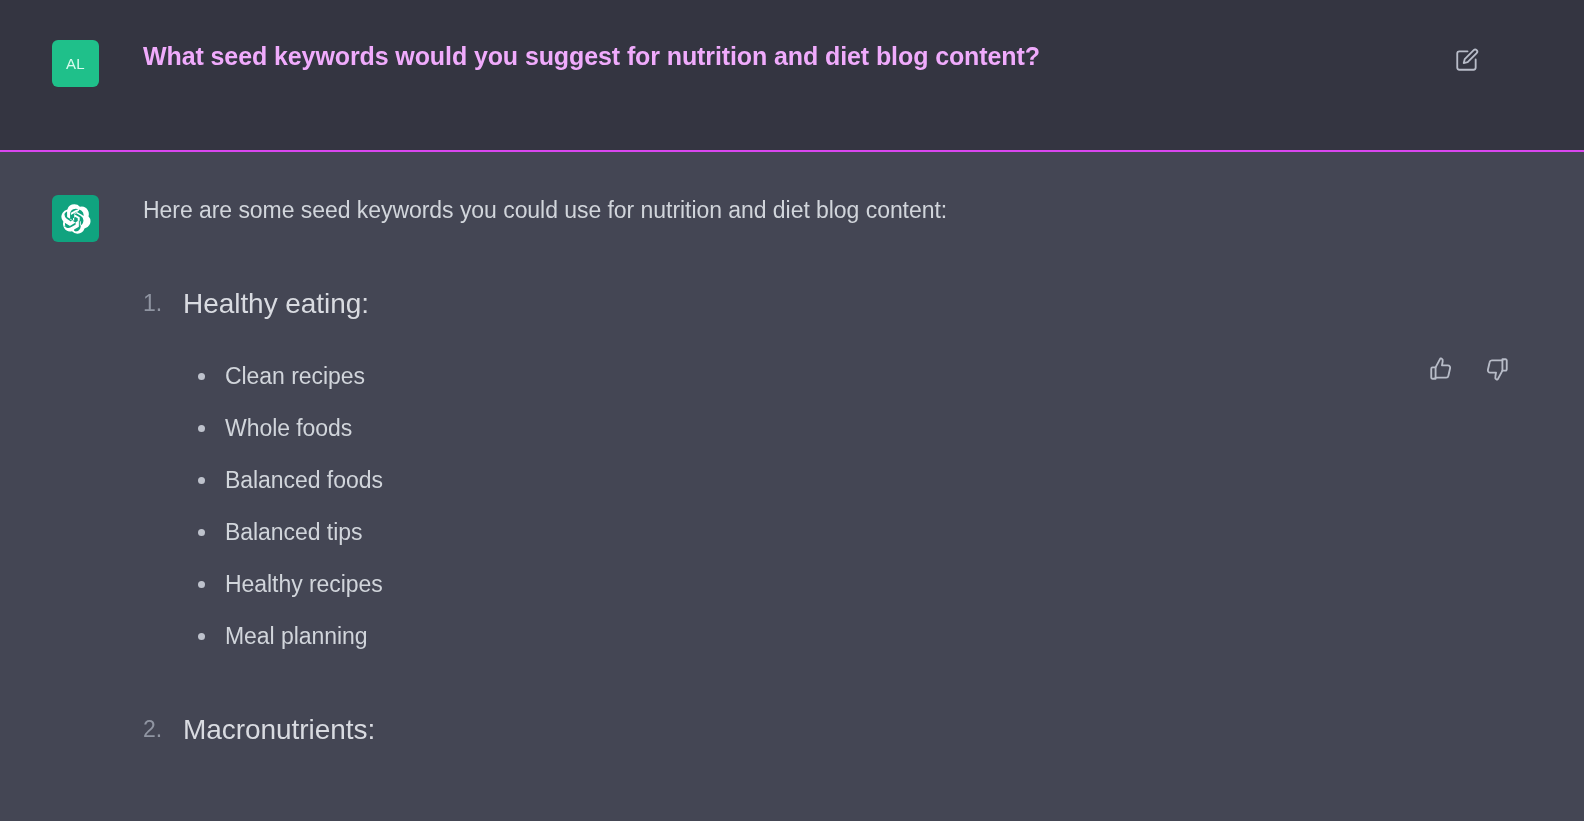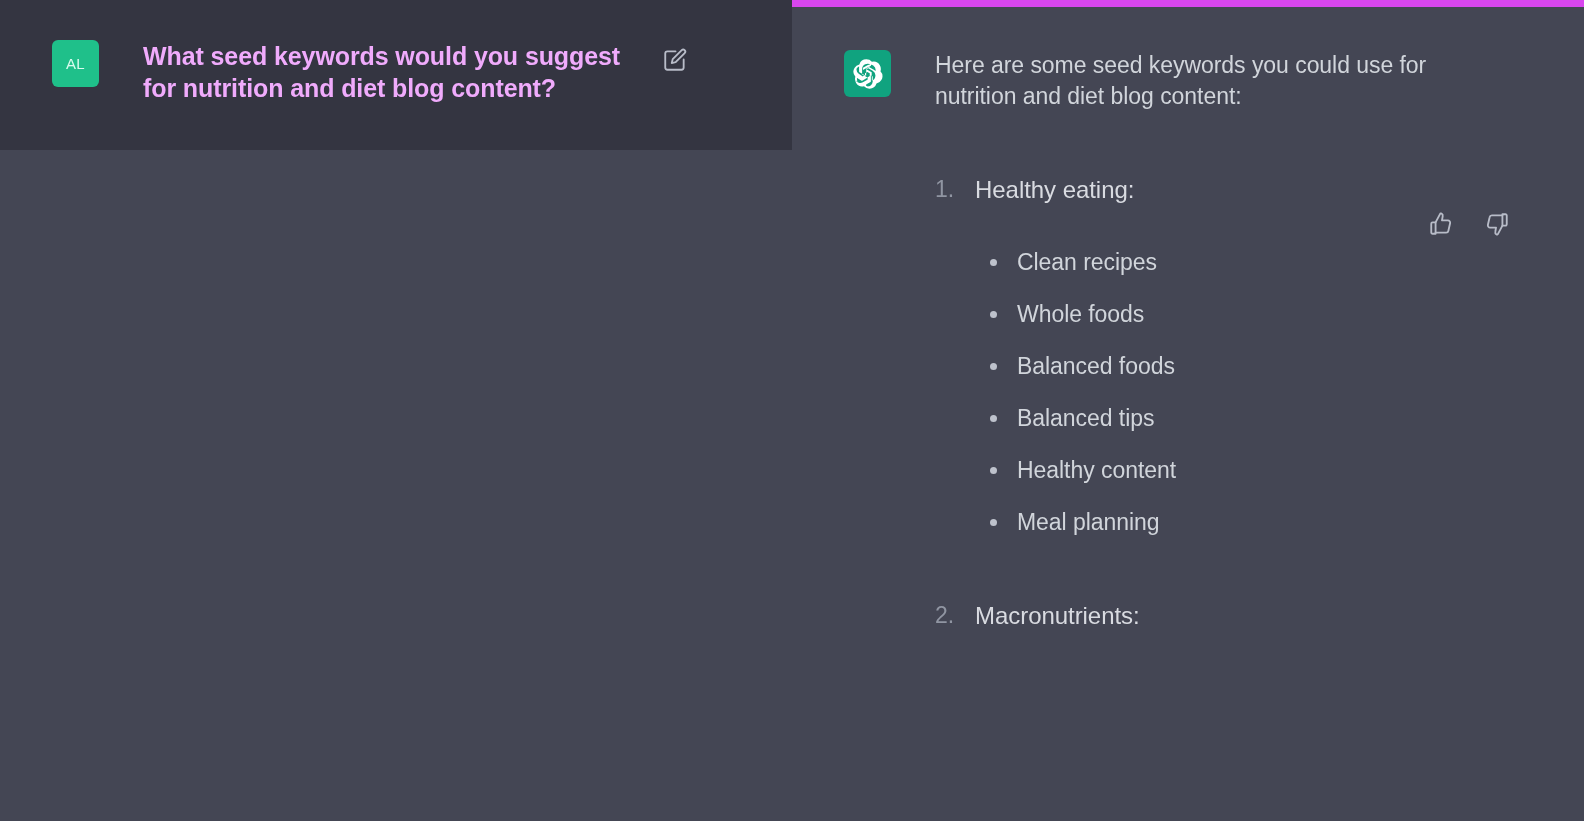--- a/index.html
+++ b/index.html
@@ -14,42 +14,42 @@
     font-family: "Liberation Sans", sans-serif;
     background: #444654;
     color: #d1d5db;
     -webkit-font-smoothing: antialiased;
   }
 
   .chat {
     width: 1584px;
     height: 821px;
     display: flex;
-    flex-direction: row;
+    flex-direction: column;
   }
 
   
   .msg {
     position: relative;
     width: 100%;
     display: flex;
     align-items: flex-start;
   }
 
   .msg-user {
     background: #343541;
     height: 150px;
     padding-top: 40px;
   }
 
   .msg-assistant {
     background: #444654;
     flex: 1 1 auto;
     padding-top: 43px;
-    border-top: 7px solid #d946ef;
+    border-top: 2px solid #d946ef;
   }
 
   
   .avatar-col {
     width: 143px;
     flex: 0 0 143px;
     display: flex;
     justify-content: flex-start;
     padding-left: 52px;
   }
@@ -121,21 +121,21 @@
     left: 0;
     top: 0;
     width: 32px;
     text-align: left;
     font-size: 23px;
     line-height: 31px;
     color: #9095a2;
   }
 
   ol.outline > li.olitem .ol-title {
-    font-size: 24px;
+    font-size: 28px;
     line-height: 31px;
     color: #d9dbe1;
     letter-spacing: -0.05px;
   }
 
   
   ul.bullets {
     list-style: none;
     margin: 42px 0 0 0;
     padding: 0 0 0 15px;
@@ -266,21 +266,21 @@
             <li class="bullet-item">
               <span class="dot"></span>
               <span>Balanced foods</span>
             </li>
             <li class="bullet-item">
               <span class="dot"></span>
               <span>Balanced tips</span>
             </li>
             <li class="bullet-item">
               <span class="dot"></span>
-              <span>Healthy content</span>
+              <span>Healthy recipes</span>
             </li>
             <li class="bullet-item">
               <span class="dot"></span>
               <span>Meal planning</span>
             </li>
           </ul>
         </li>
 
         <li class="olitem">
           <span class="ol-marker">2.</span>

